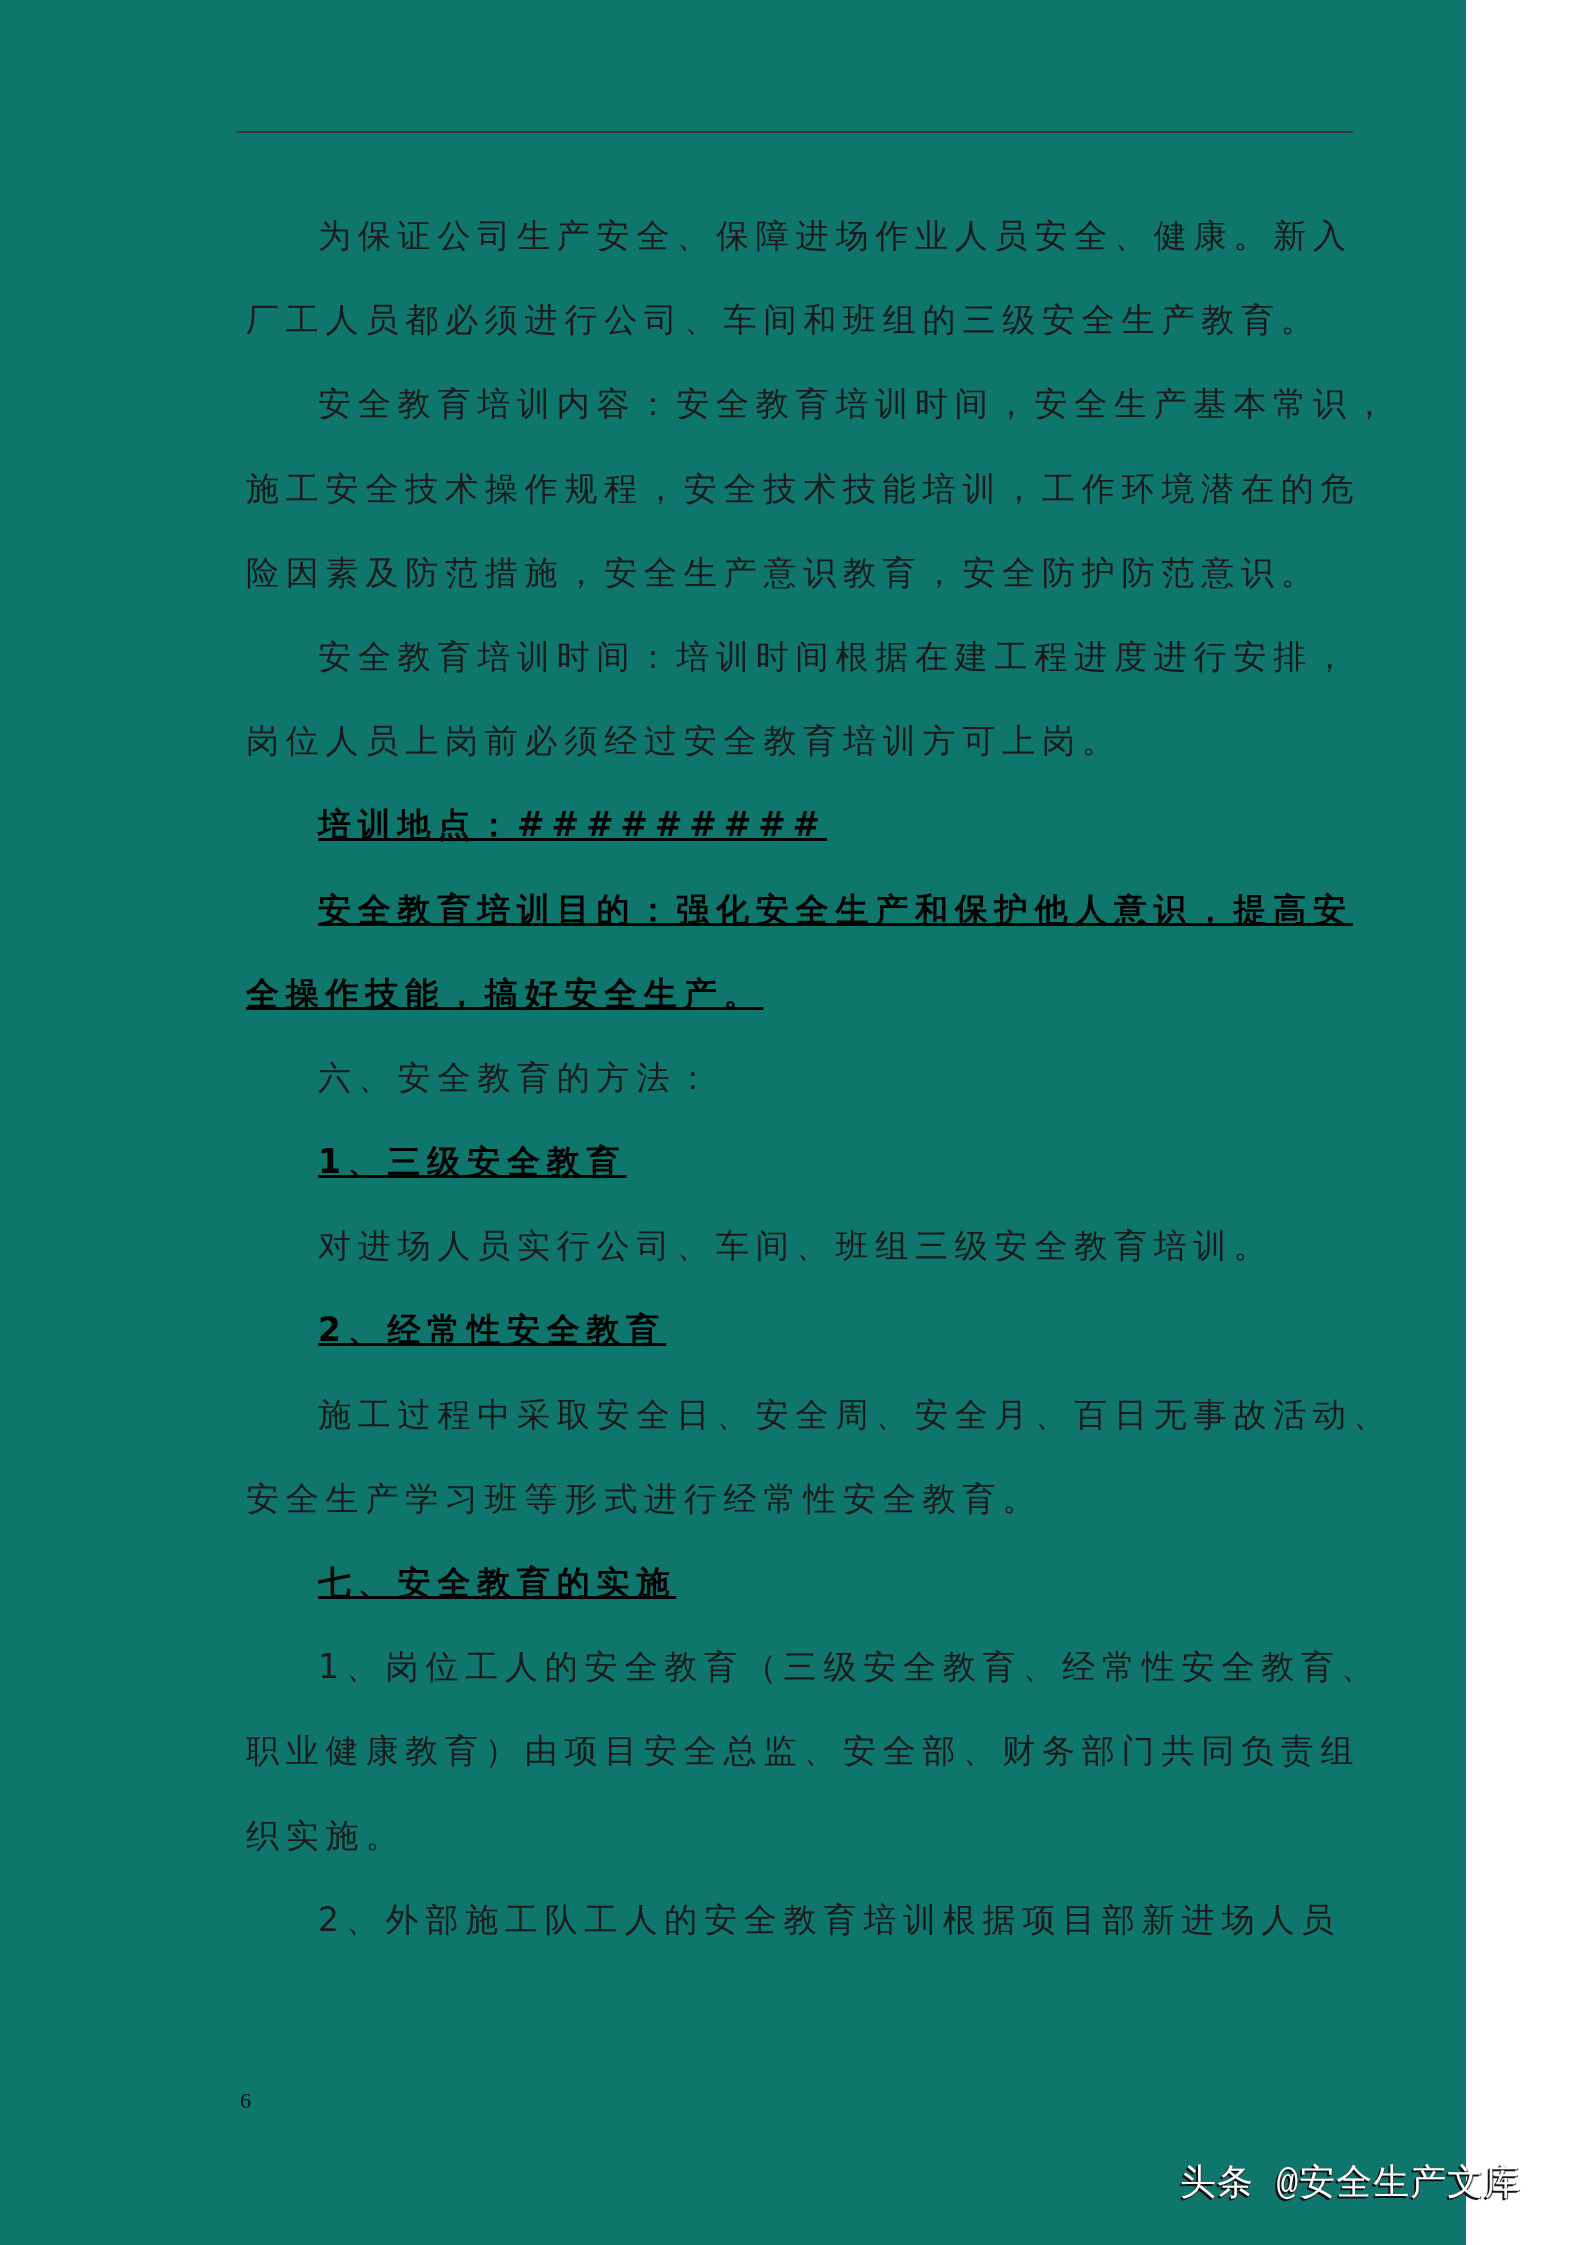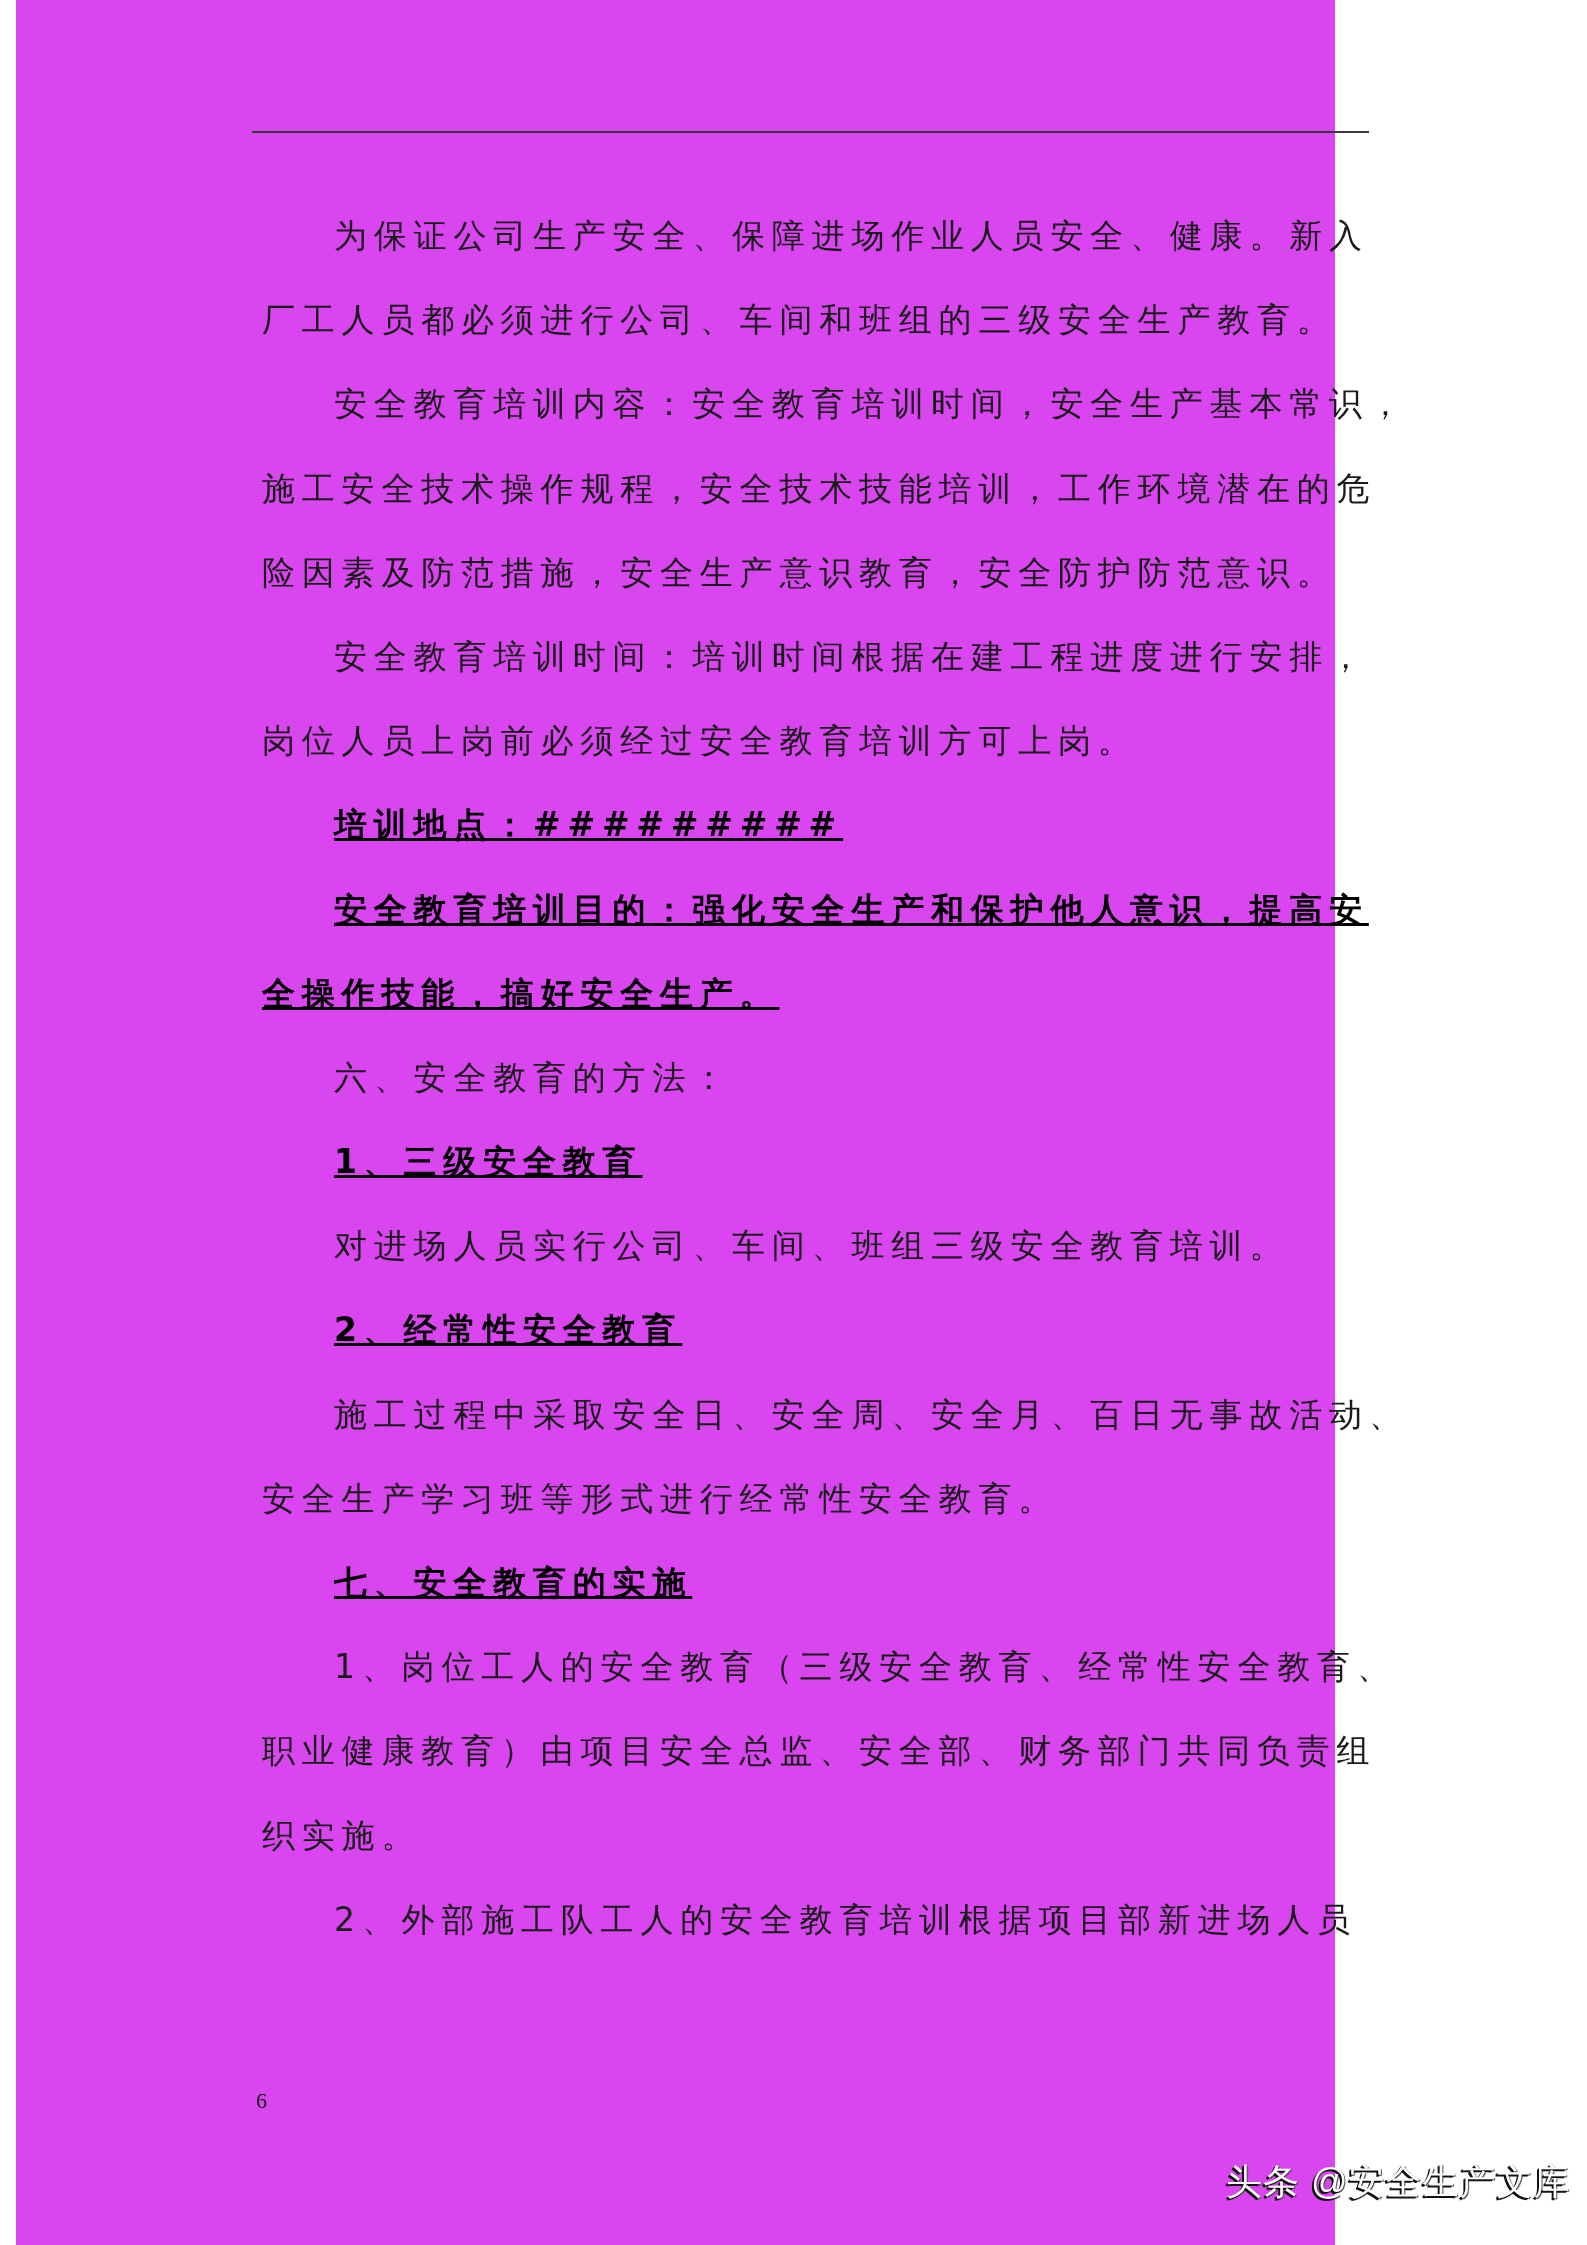--- a/index.html
+++ b/index.html
@@ -10,24 +10,24 @@
     body {
       width: 1587px;
       height: 2245px;
       position: relative;
       overflow: hidden;
       font-family: "DejaVu Serif", "Liberation Serif", serif;
       color: #111111;
     }
     .page {
       position: absolute;
-      left: 16px; top: 0;
-      width: 1319px;
+      left: 0; top: 0;
+      width: 1466px;
       height: 2245px;
-      background: #d946ef;
+      background: #0f766e;
     }
     .header-rule {
       position: absolute;
       left: 236px;
       top: 131px;
       width: 1117px;
       height: 0;
       border-top: 2px solid #3a3a3a;
     }
     .body-text {
@@ -55,29 +55,28 @@
       top: 2088px;
       font-size: 22px;
       font-family: "Liberation Serif", "DejaVu Serif", serif;
       color: #111111;
     }
     .watermark {
       position: absolute;
       left: 1180px;
       top: 2158px;
       font-size: 36px;
-      font-family: Liberation Sans, sans-serif;
+      font-family: Liberation Mono, monospace;
       color: #ffffff;
       letter-spacing: 1px;
       white-space: nowrap;
       text-shadow:
         -2px 2px 0 #111111,
         -1px 1px 0 #111111,
         1px 1px 1px #444444;
-      margin-left: 30px;
     }
   </style>
 </head>
 <body>
 
 <div class="page">
   <div class="header-rule"></div>
 
   <div class="body-text">
     <span class="line indent">为保证公司生产安全、保障进场作业人员安全、健康。新入</span>

